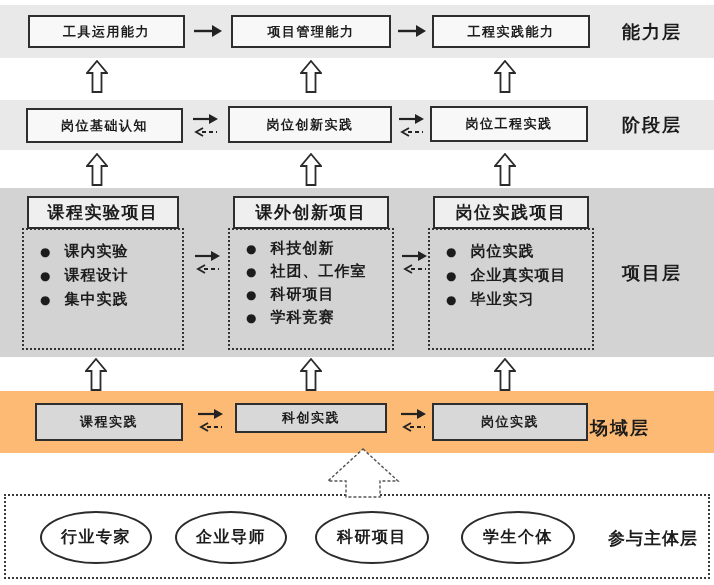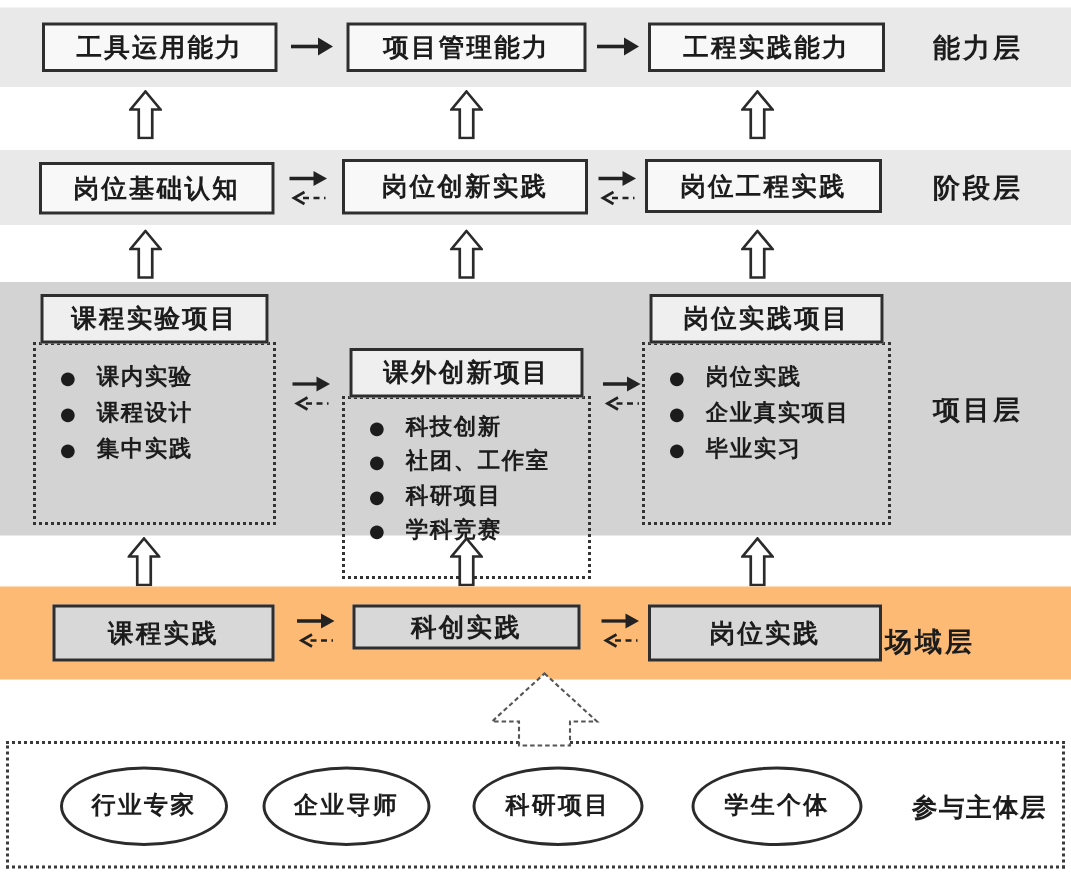--- a/index.html
+++ b/index.html
@@ -10,21 +10,21 @@
   }
   .stage{position:absolute;inset:0;}
   .band{position:absolute;left:0;right:0;}
   .band-light{background:#e9e9e9;}
   .band-mid{background:#d3d3d3;}
   .band-dark{background:#fdba74;}
   .bx{
     position:absolute;box-sizing:border-box;
     border:2px solid #2e2e2e;background:#f8f8f8;
     display:flex;align-items:center;justify-content:center;
-    font-weight:bold;font-size:17px;letter-spacing:1.5px;white-space:nowrap;
+    font-weight:bold;font-size:13px;letter-spacing:1.5px;white-space:nowrap;
   }
   .bx-dark{background:#d8d8d8;}
   .lbl{
     position:absolute;display:flex;align-items:center;justify-content:center;
     font-weight:bold;font-size:18px;letter-spacing:2px;white-space:nowrap;
   }
   .uparr{position:absolute;width:22px;height:33px;}
   .hpair{position:absolute;display:flex;flex-direction:column;align-items:center;gap:2px;}
   .group{position:absolute;box-sizing:border-box;display:flex;flex-direction:column;}
   .ghead{
@@ -171,21 +171,21 @@
           <span class="bullet">●</span>
           <span>课程设计</span>
         </div>
         <div class="lirow">
           <span class="bullet">●</span>
           <span>集中实践</span>
         </div>
       </div>
     </div>
 
-    <div class="group" style="left:228px;top:8px;width:166px;height:154px;margin-top:36px;">
+    <div class="group" style="left:228px;top:8px;width:166px;height:154px;">
       <div class="ghead">
         <span>课外创新项目</span>
       </div>
       <div class="gbody" style="padding-top:9px;gap:4px;">
         <div class="lirow">
           <span class="bullet">●</span>
           <span>科技创新</span>
         </div>
         <div class="lirow">
           <span class="bullet">●</span>

